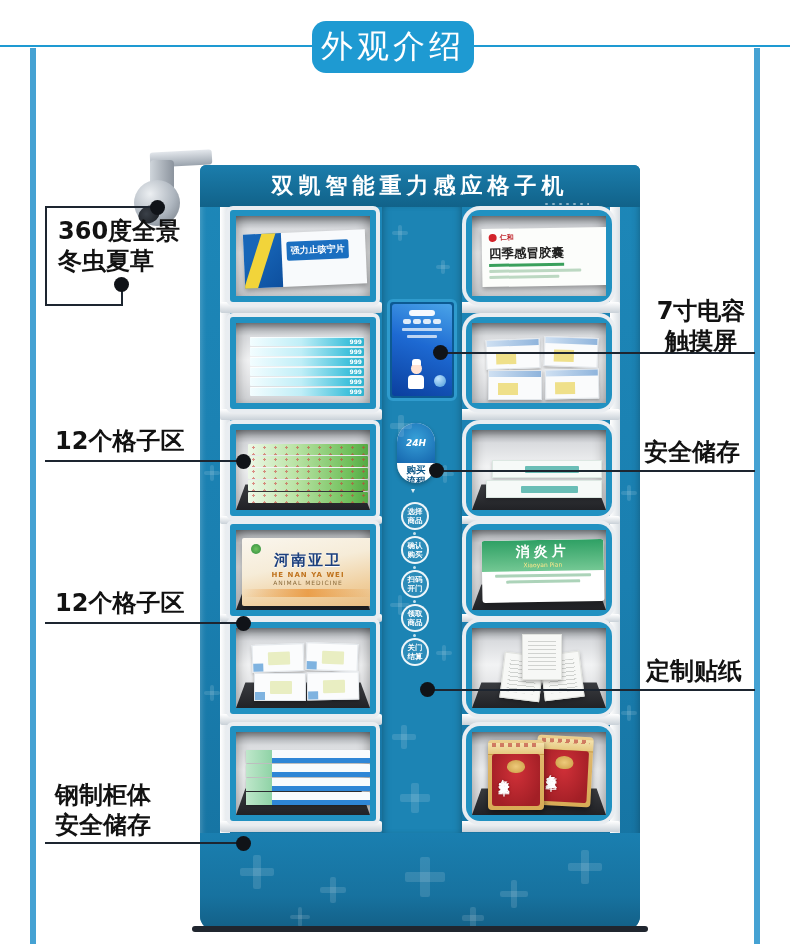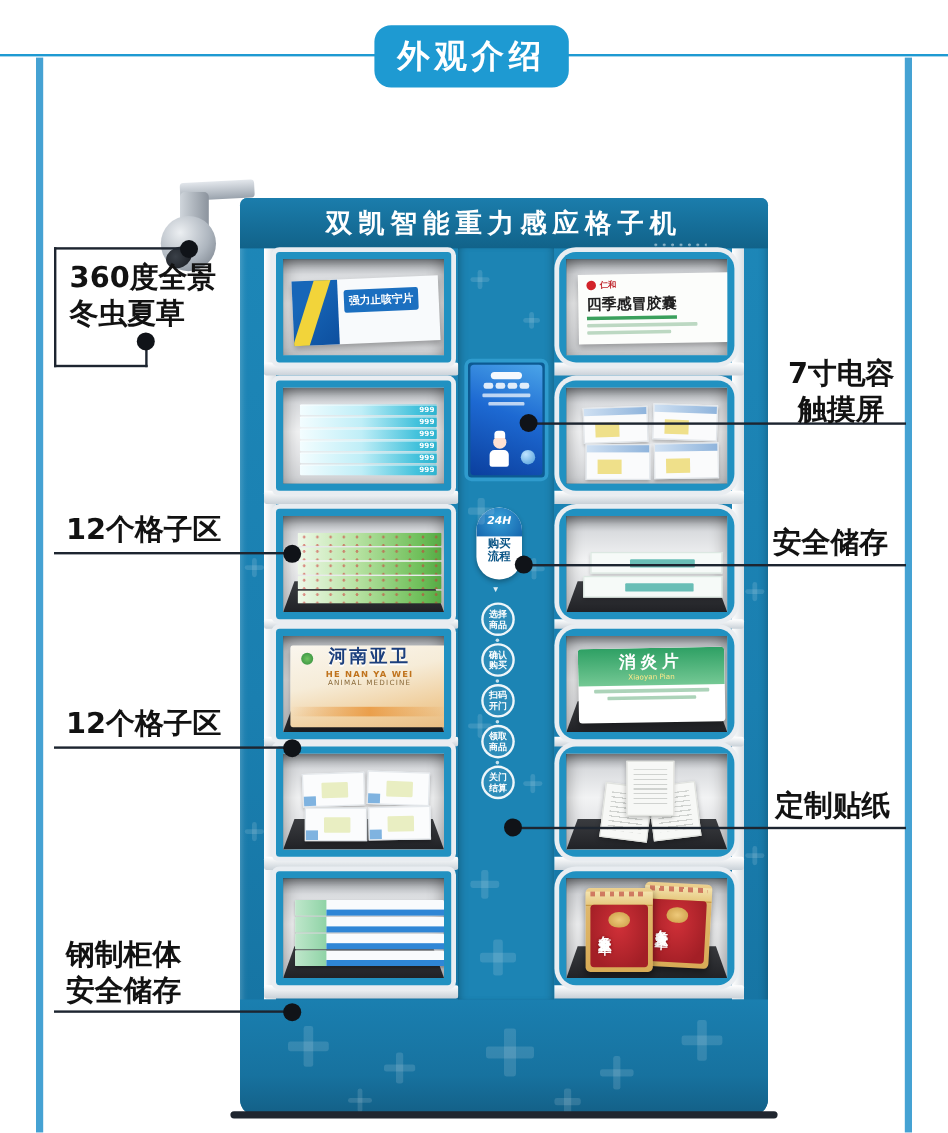--- a/index.html
+++ b/index.html
@@ -4,21 +4,21 @@
 <style>
   * { margin:0; padding:0; box-sizing:border-box; }
   body { background:#fff; font-family:"DejaVu Sans","Liberation Sans",sans-serif; }
   .stage { position:relative; width:790px; height:944px; background:#fff; overflow:hidden; }
 
   
   .top-line { position:absolute; left:0; top:45px; width:790px; height:2px; background:#1e9ad2; z-index:4; }
   .vbar { position:absolute; top:48px; width:6px; height:896px; background:#45a2d3; z-index:4; }
   .vbar.left { left:30px; } .vbar.right { left:754px; }
   .badge { position:absolute; left:312px; top:21px; width:162px; height:52px; background:#1e9ad2;
-           border-radius:14px; color:#fff; font-size:27px; font-weight:bold; letter-spacing:4px;
+           border-radius:14px; color:#fff; font-size:32px; font-weight:normal; letter-spacing:4px;
            display:flex; align-items:center; justify-content:center; z-index:10; }
 
   
   .machine { position:absolute; left:200px; top:165px; width:440px; height:765px; z-index:5;
              background:linear-gradient(180deg,#1d87b8 0%,#1a7fb0 55%,#15719f 100%);
              border-radius:6px 6px 14px 14px; overflow:hidden;
              box-shadow:inset 4px 0 6px -3px rgba(255,255,255,.25), inset -4px 0 8px -4px rgba(0,0,0,.3); }
   .floor-shadow { position:absolute; left:192px; top:926px; width:456px; height:6px; background:#20262f; border-radius:3px; z-index:6; }
 
   .m-header { position:absolute; left:0; top:0; width:440px; height:42px;
@@ -73,21 +73,21 @@
   .wbox::before { content:""; position:absolute; left:0; top:0; width:100%; height:6px; background:linear-gradient(90deg,#cfe0f2,#8fb4dc); }
   .wbox::after { content:""; position:absolute; left:9px; top:12px; width:20px; height:12px; background:#efe08a; }
 
   .gbar { height:11px; margin-bottom:1px; border-radius:1px;
           background-image:radial-gradient(circle, rgba(205,55,55,.55) 1px, transparent 1.4px),
                            linear-gradient(90deg,#eef8e8,#b9e3a4 40%,#6fbf5a 85%,#55a944);
           background-size:11px 7px, 100% 100%; }
   .tbar { position:relative; height:18px; margin-bottom:2px; background:#f6faf8; border:1px solid #dce8e2; box-shadow:0 2px 3px rgba(0,0,0,.2); }
   .tbar::after { content:""; position:absolute; left:30%; top:5px; width:50%; height:7px; background:#3aa9a0; opacity:.75; border-radius:1px; }
 
-  .p-r4l { position:absolute; left:6px; top:8px; width:132px; height:68px; border-radius:2px; text-align:center; z-index:2;
+  .p-r4l { position:absolute; left:6px; top:8px; width:132px; height:68px; border-radius:2px; text-align:center; padding-top:13px; z-index:2;
            background:linear-gradient(168deg,#faf6ee 0%,#f6ecd8 40%,#f0cf9e 75%,#e9bd82 100%);
            box-shadow:0 3px 6px rgba(0,0,0,.35); position:absolute; }
   .p-r4l::before { content:""; position:absolute; left:9px; top:6px; width:10px; height:10px; border-radius:50%; background:radial-gradient(#6fc25f,#2f8b3c); }
   .p-r4l::after { content:""; position:absolute; left:0; bottom:9px; width:100%; height:8px;
                   background:linear-gradient(90deg,transparent, rgba(233,150,60,.85), transparent); }
   .p-r4l .nm { font-size:15px; font-weight:bold; color:#1c3f7d; letter-spacing:2px; text-shadow:0 1px 0 #fff; }
   .p-r4l .s1 { font-size:7px; color:#c0731d; font-weight:bold; letter-spacing:1px; margin-top:1px; }
   .p-r4l .s2 { font-size:6px; color:#8a6a3a; letter-spacing:1px; }
 
   .p-r4r { position:absolute; left:10px; top:10px; width:122px; height:62px; background:#fff; border-radius:3px;
@@ -132,21 +132,21 @@
   .scr-bar { margin:4px auto 0; height:3px; background:rgba(255,255,255,.7); border-radius:1px; }
   .scr-btn { position:absolute; right:6px; bottom:9px; width:12px; height:12px; border-radius:50%;
              background:radial-gradient(circle at 35% 30%, #bfe3ff,#4a9ad8); }
   .nurse { position:absolute; left:14px; bottom:5px; width:20px; height:28px; }
   .nurse-head { width:11px; height:11px; border-radius:50%; background:#ffe2d3; margin:0 auto; position:relative; }
   .nurse-head::before { content:""; position:absolute; left:1px; top:-4px; width:9px; height:6px; background:#fff; border-radius:3px 3px 0 0; }
   .nurse-body { width:16px; height:14px; background:#fff; border-radius:4px 4px 2px 2px; margin:1px auto 0; }
 
   .capsule { position:absolute; left:15px; top:216px; width:38px; height:60px; border-radius:19px;
              background:#fff; overflow:hidden; box-shadow:0 2px 4px rgba(0,0,0,.3); }
-  .cap-logo { height:24px; background:radial-gradient(circle at 50% 40%, #37a0d8,#1565ad); color:#fff;
+  .cap-logo { height:40px; background:radial-gradient(circle at 50% 40%, #37a0d8,#1565ad); color:#fff;
               font-size:9px; font-weight:bold; font-style:italic; display:flex; align-items:center; justify-content:center; }
   .cap-text { color:#0b5586; font-size:9.5px; font-weight:bold; line-height:1.15; text-align:center; padding-top:2px; }
   .cap-arrow { position:absolute; left:29px; top:279px; color:rgba(255,255,255,.85); font-size:8px; }
 
   .step { position:absolute; left:19px; width:28px; height:28px; border:2px solid rgba(255,255,255,.92);
           border-radius:50%; background:rgba(255,255,255,.07); color:#fff; font-size:7.5px; line-height:1.2;
           font-weight:bold; display:flex; flex-direction:column; align-items:center; justify-content:center; text-align:center; }
   .step-tick { position:absolute; left:31px; width:3px; height:3px; border-radius:50%; background:rgba(255,255,255,.75); }
 
   .base { position:absolute; left:0; top:668px; width:440px; height:97px;

